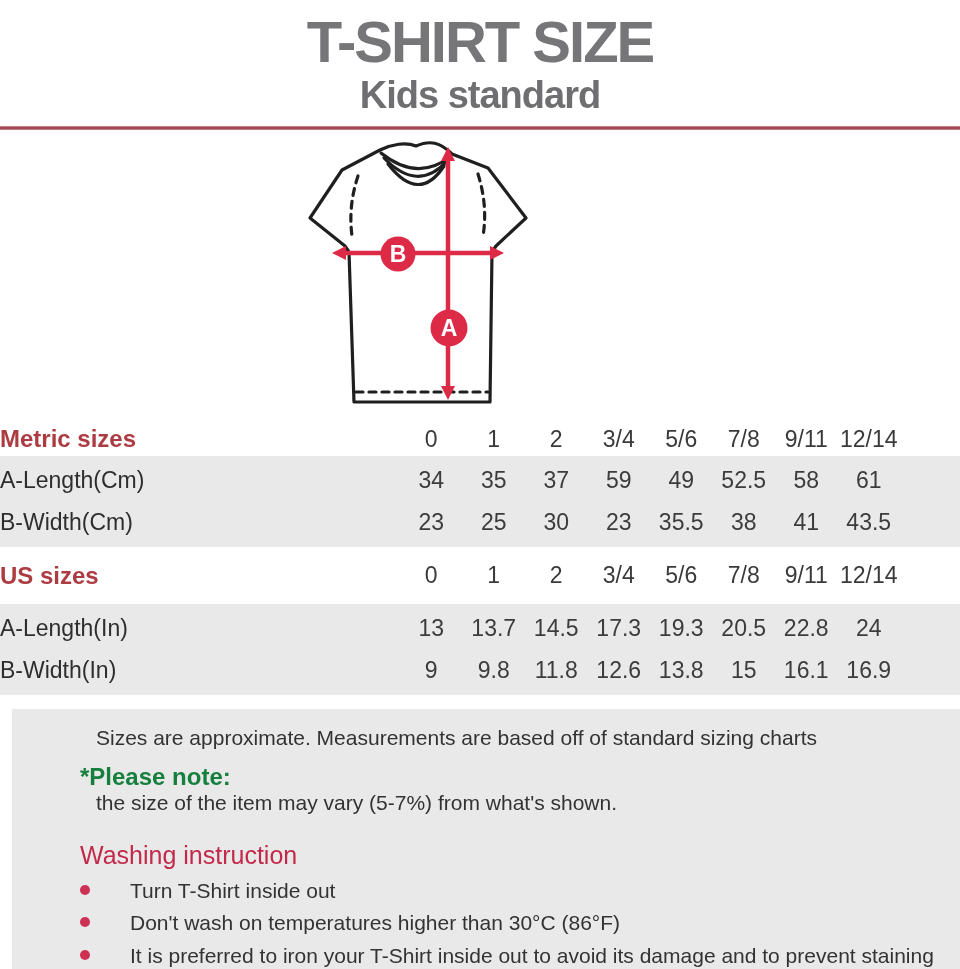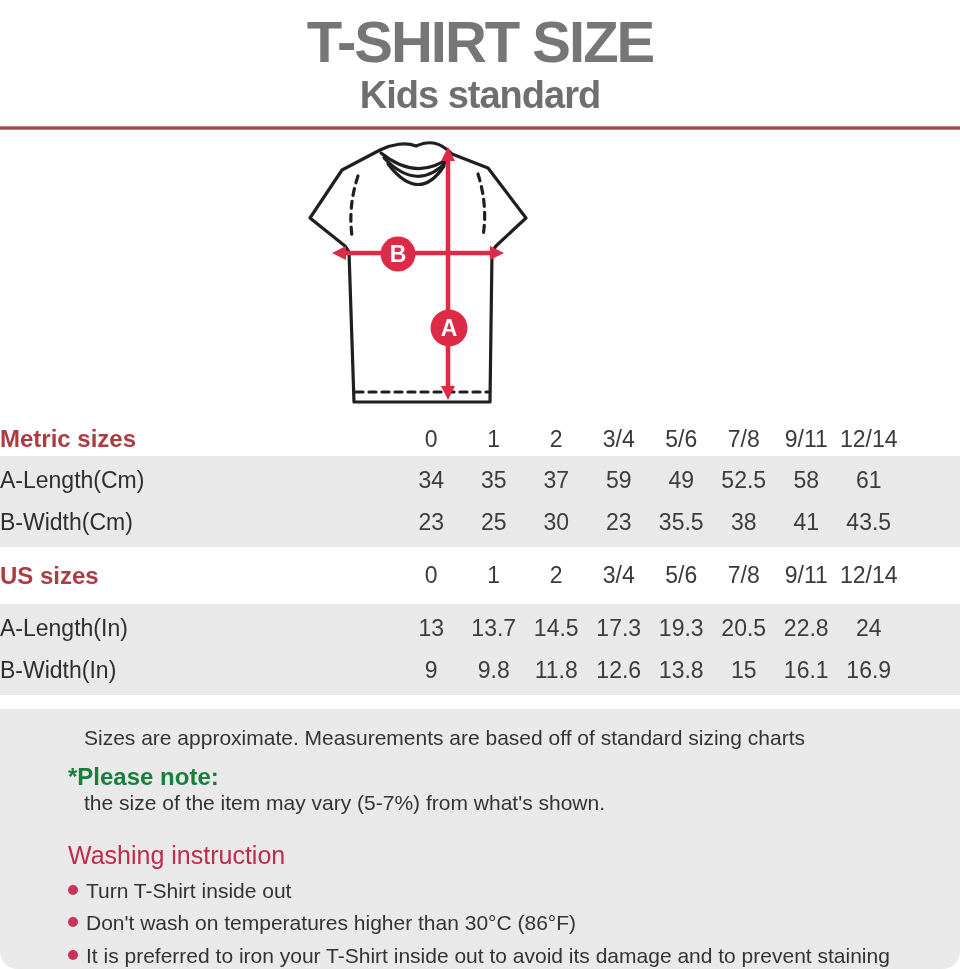--- a/index.html
+++ b/index.html
@@ -1,19 +1,19 @@
 <!DOCTYPE html>
 <html><head>
 <meta charset="utf-8">
 <style>
   html,body { margin:0; padding:0; background:#ffffff; }
   #page {
     width:960px; height:969px; position:relative; overflow:hidden;
     background:#ffffff; font-family:"Liberation Sans", sans-serif;
-    display:flex; flex-direction:column;border-radius:18px;
+    display:flex; flex-direction:column;
   }
   
   .header { text-align:center; padding-top:12px; }
   .title {
     font-size:58px; font-weight:bold; color:#767678;
     letter-spacing:-2px; line-height:1.05;
   }
   .subtitle {
     font-size:38px; font-weight:bold; color:#6f6f71;
     letter-spacing:-1px; line-height:1.0; margin-top:3px;
@@ -36,33 +36,33 @@
   .tc { flex:1; text-align:center; font-size:23px; color:#3c3c3c; }
   .hdr-row .tc { color:#3a3a3a; }
   .row-metric-hdr { height:38px; }
   .row-us-hdr { height:64px; }
   .band { background:#e9e9e9; }
   .band .trow { height:42px; }
   .band { padding:0; }
   .band-pad { height:103px; display:flex; flex-direction:column; justify-content:center; }
   .gap15 { height:15px; }
   
-  .notes { background:#e9e9e9; flex:1; box-sizing:border-box; padding-top:16px; }
+  .notes { background:#e9e9e9; flex:1; box-sizing:border-box; padding-top:16px;margin-left:12px; }
   .note-line { padding-left:84px; font-size:21px; color:#333333; line-height:1.25; }
   .note-title {
     padding-left:68px; font-size:24px; font-weight:bold; color:#15803d;
     margin-top:12px; line-height:1.15;
   }
   .note-sub { padding-left:84px; font-size:21px; color:#333333; line-height:1.2; }
   .wash-title {
     padding-left:68px; font-size:25px; font-weight:normal; color:#c2294a;
     margin-top:26px; line-height:1.1;
   }
   .wash-list { margin-top:8px; }
-  .wash-item { display:flex; align-items:flex-start; padding-left:68px; margin-top:5px; }
+  .wash-item { display:flex; align-items:flex-start; padding-left:68px; margin-top:5px;gap:32px; }
   .dot {
     width:10px; height:10px; border-radius:50%; background:#cf3155;
     margin:8px 8px 0 0; flex:0 0 10px;
   }
   .wash-text { font-size:21px; color:#333333; line-height:1.3; }
 </style>
 </head>
 <body>
 
 <div id="page">

